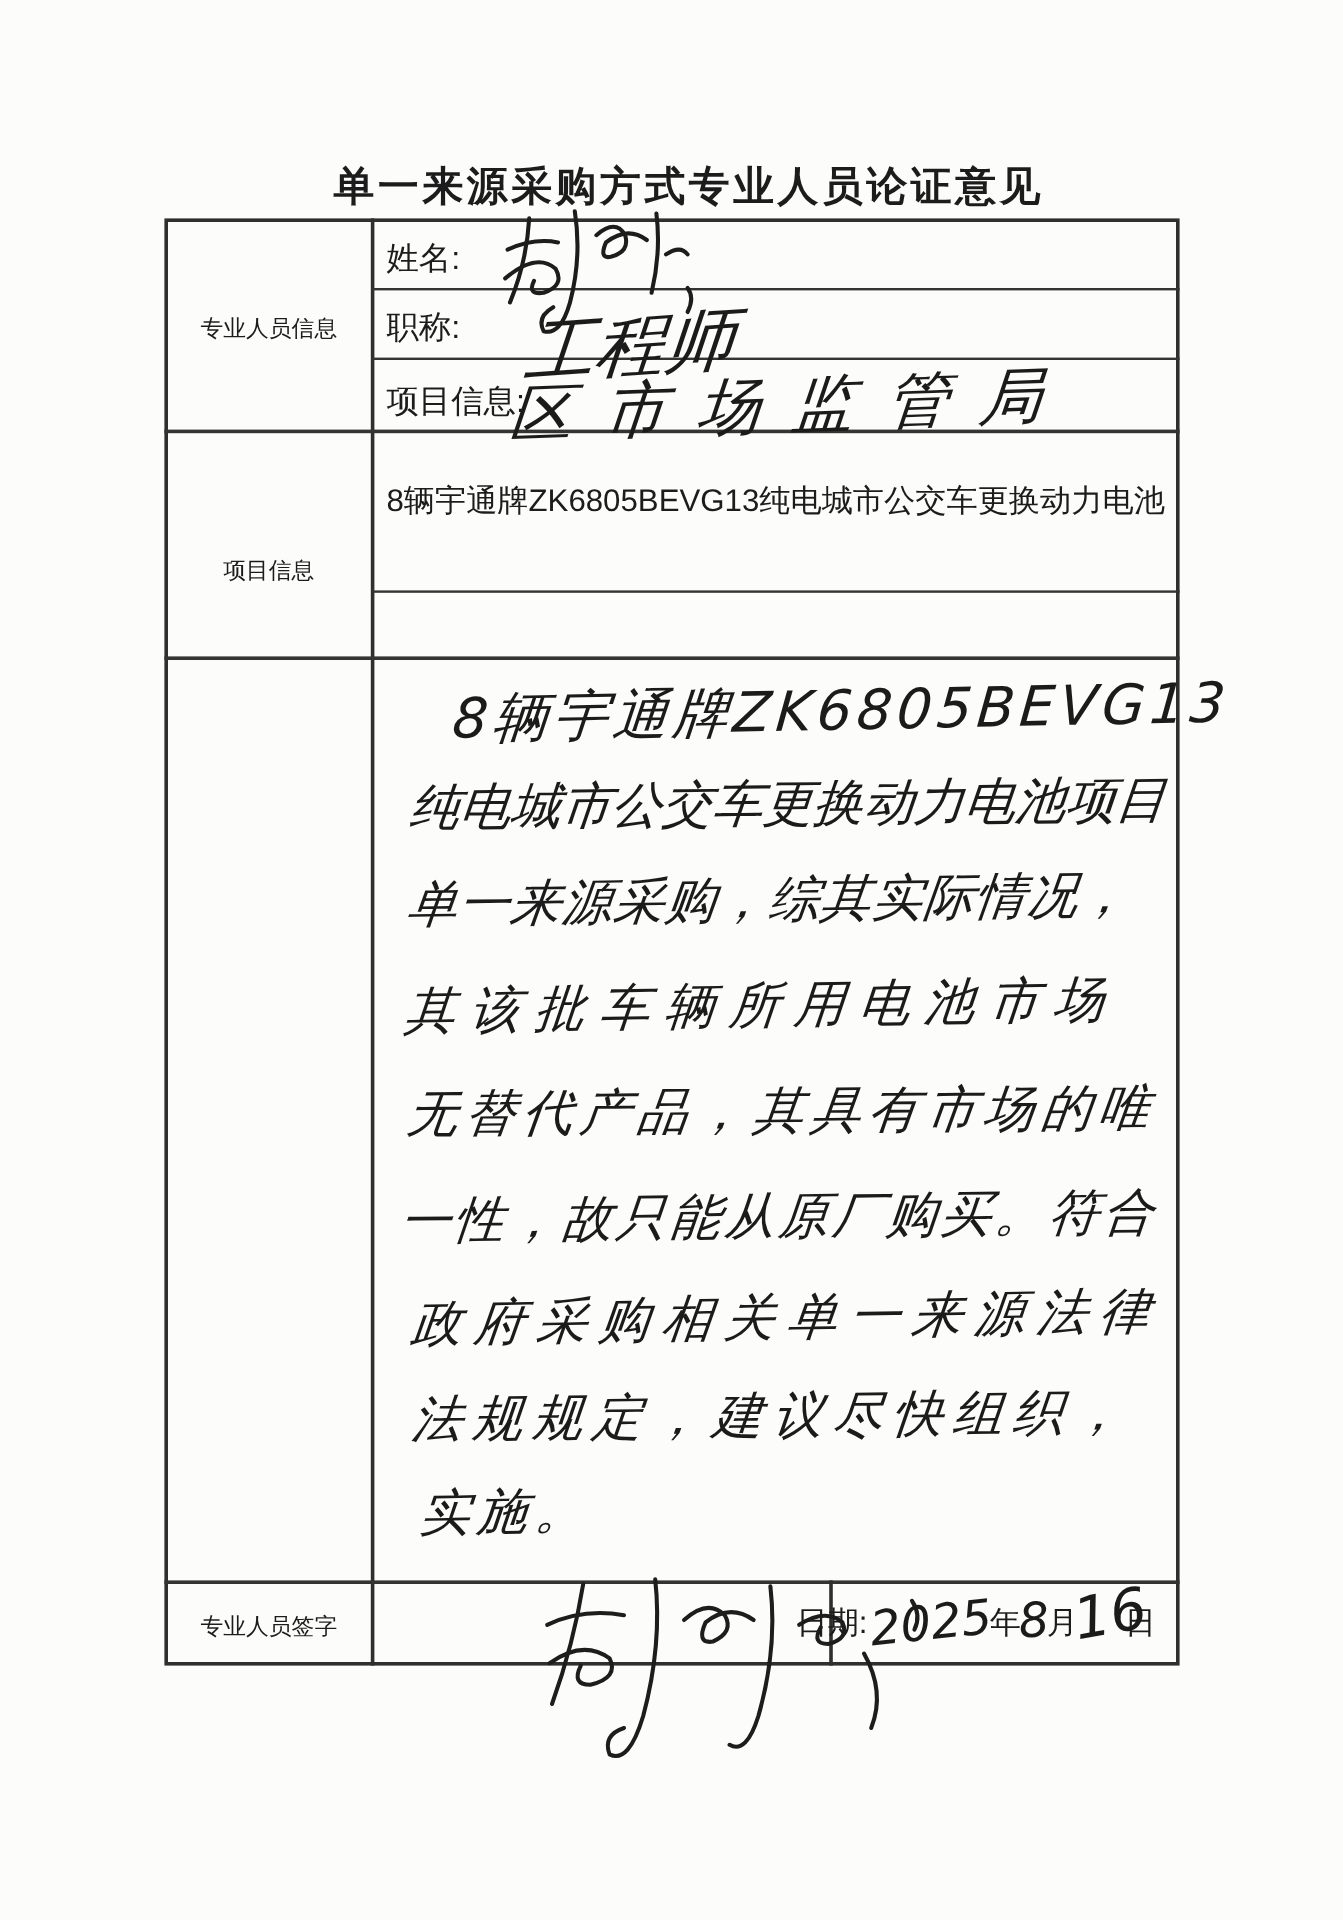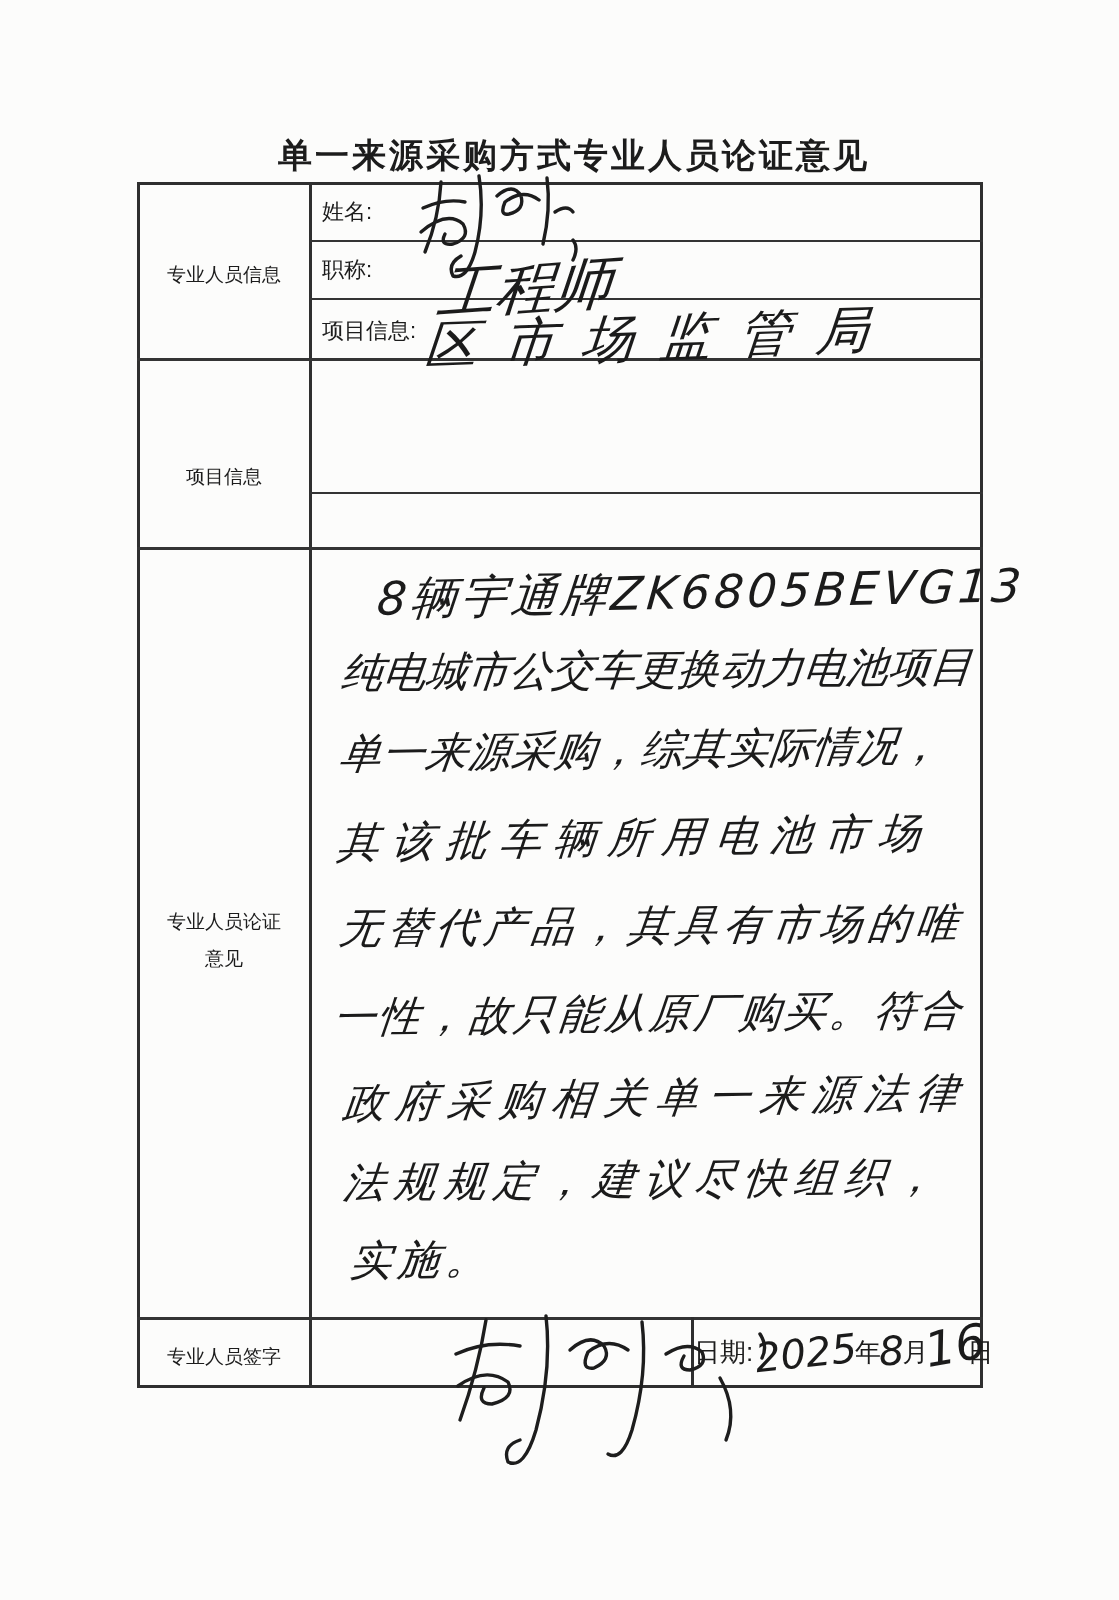--- a/index.html
+++ b/index.html
@@ -14,21 +14,21 @@
     color:#1c1c1c;
     padding-left:40px;
   }
   
   .title {
     position:absolute; left:137px; width:846px; top:133px;
     text-align:center; font-size:34px; font-weight:700;
     letter-spacing:3px; transform:translateX(14px);
     white-space:nowrap;
   }
-  .plabel { position:absolute; font-size:22px; white-space:nowrap; }
+  .plabel { position:absolute; font-size:27px; white-space:nowrap; }
   .seclabel {
     position:absolute; left:139px; width:170px;
     text-align:center; font-size:19px; line-height:37px;
   }
   .footnote {
     position:absolute; left:162px; top:1399px;
     font-size:25px; font-weight:600; letter-spacing:1px; white-space:nowrap;
   }
   
   .t-outer {
@@ -61,21 +61,21 @@
   .op-l5 { left:340px; top:898px;  letter-spacing:6px; transform:skewX(-7deg) rotate(-0.5deg); }
   .op-l6 { left:334px; top:986px;  letter-spacing:3px; transform:skewX(-6deg) rotate(-0.7deg); }
   .op-l7 { left:344px; top:1070px; letter-spacing:10px; transform:skewX(-7deg) rotate(-1deg); }
   .op-l8 { left:344px; top:1152px; letter-spacing:8px; transform:skewX(-6deg) rotate(-0.6deg); }
   .op-l9 { left:350px; top:1232px; letter-spacing:6px; transform:skewX(-6deg) rotate(-1deg); }
   .sig-svg { position:absolute; }
   .sig-svg path { fill:none; stroke:#1d1d1d; stroke-width:3.4; stroke-linecap:round; stroke-linejoin:round; }
   
   .date-cell {
     position:absolute; left:694px; top:1317px; width:239px; height:71px;
-    display:flex; align-items:center; justify-content:space-between;
+    display:flex; align-items:center; justify-content:center;
   }
   .date-cell .pt { font-size:26px; white-space:nowrap; }
   .hw-inline {
     font-family:"DejaVu Sans", sans-serif; font-style:italic;
     color:#1b1b1b; white-space:nowrap; display:inline-block;
   }
   .hw-year  { font-size:40px; transform:rotate(-6deg); margin:0 -2px 0 2px; }
   .hw-month { font-size:40px; transform:rotate(-4deg) translateY(-2px); margin:0 -2px; }
   .hw-day   { font-size:48px; transform:rotate(-10deg) translateY(-8px); margin:0 -20px 0 -2px; position:relative; z-index:2; }
 </style>
@@ -91,40 +91,40 @@
   <div class="hline h-r1"></div>
   <div class="hline h-r2"></div>
   <div class="hline h-r3"></div>
   <div class="hline h-r4"></div>
   <div class="hline h-r5"></div>
   <div class="hline h-r6"></div>
   <div class="vline v-date"></div>
 
   <div class="seclabel" style="top:256px;">专业人员信息</div>
   <div class="seclabel" style="top:438px;margin-top:20px;">项目信息</div>
-  <div class="seclabel" style="top:903px; left:164px; width:120px;">专业人员论证意见</div>
   <div class="seclabel" style="top:1338px;">专业人员签字</div>
 
   <div class="plabel" style="left:322px; top:197px;">姓名:</div>
   <div class="plabel" style="left:322px; top:255px;">职称:</div>
   <div class="plabel" style="left:322px; top:316px;">项目信息:</div>
 
   <svg class="sig-svg" style="left:405px; top:148px;" width="185" height="165" viewBox="0 0 185 165" aria-hidden="true">
     <path d="M18,60 Q40,50 60,54"></path>
     <path d="M36,34 Q34,70 20,104"></path>
     <path d="M16,84 Q42,62 58,76 Q66,90 48,96 Q34,98 40,86"></path>
     <path d="M74,28 Q80,66 70,104 Q62,132 48,128 Q42,116 56,108"></path>
     <path d="M92,48 Q108,34 116,48 Q120,62 104,66 Q94,68 100,54 Q118,40 134,52"></path>
     <path d="M142,30 Q146,62 138,96"></path>
     <path d="M150,64 Q162,56 168,64"></path>
     <path d="M168,92 Q174,100 168,112"></path>
   </svg>
   <div class="hw hw-title">工程师</div>
   <div class="hw hw-unit">区市场监管局</div>
 
+  <div class="plabel" style="left:322px; top:400px; font-size:26px;">8辆宇通牌ZK6805BEVG13纯电城市公交车更换动力电池</div>
 
   <div class="hw hw-line op-l1">8辆宇通牌ZK6805BEVG13</div>
   <div class="hw hw-line op-l2">纯电城市公交车更换动力电池项目</div>
   <div class="hw hw-line op-l3">单一来源采购，综其实际情况，</div>
   <div class="hw hw-line op-l4">其该批车辆所用电池市场</div>
   <div class="hw hw-line op-l5">无替代产品，其具有市场的唯</div>
   <div class="hw hw-line op-l6">一性，故只能从原厂购买。符合</div>
   <div class="hw hw-line op-l7">政府采购相关单一来源法律</div>
   <div class="hw hw-line op-l8">法规规定，建议尽快组织，</div>
   <div class="hw hw-line op-l9">实施。</div>

